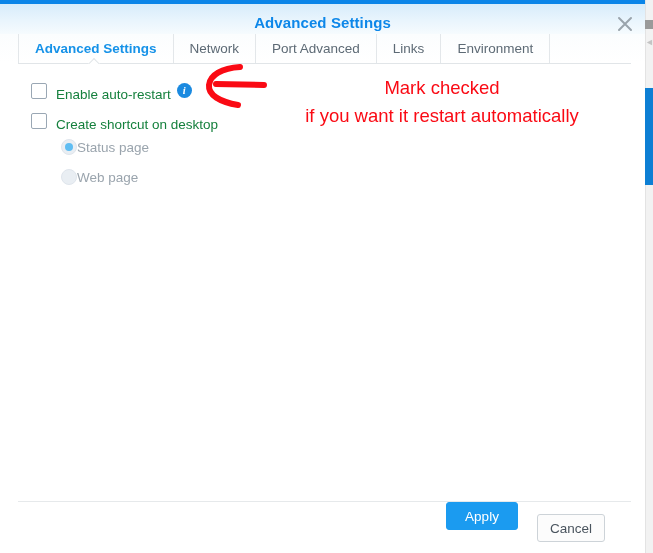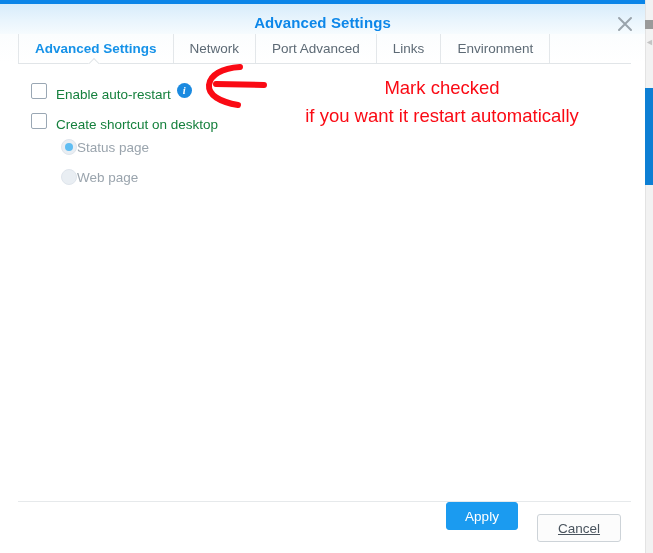--- a/index.html
+++ b/index.html
@@ -259,25 +259,24 @@
     top: 0;
     left: 446px;
     width: 72px;
     background: #1b9bf0;
     border: 1px solid #1b9bf0;
     color: #ffffff;
   }
   .btn-cancel {
     top: 12px;
     left: 537px;
-    width: 84px;
+    width: 68px;
     background: #fcfcfc;
     border: 1px solid #cdd3d8;
     color: #4a545e;
-    text-decoration: underline;
   }
 
   
   .scroll-track {
     position: absolute;
     top: 0;
     left: 645px;
     width: 8px;
     height: 553px;
     background: #f2f2f2;

